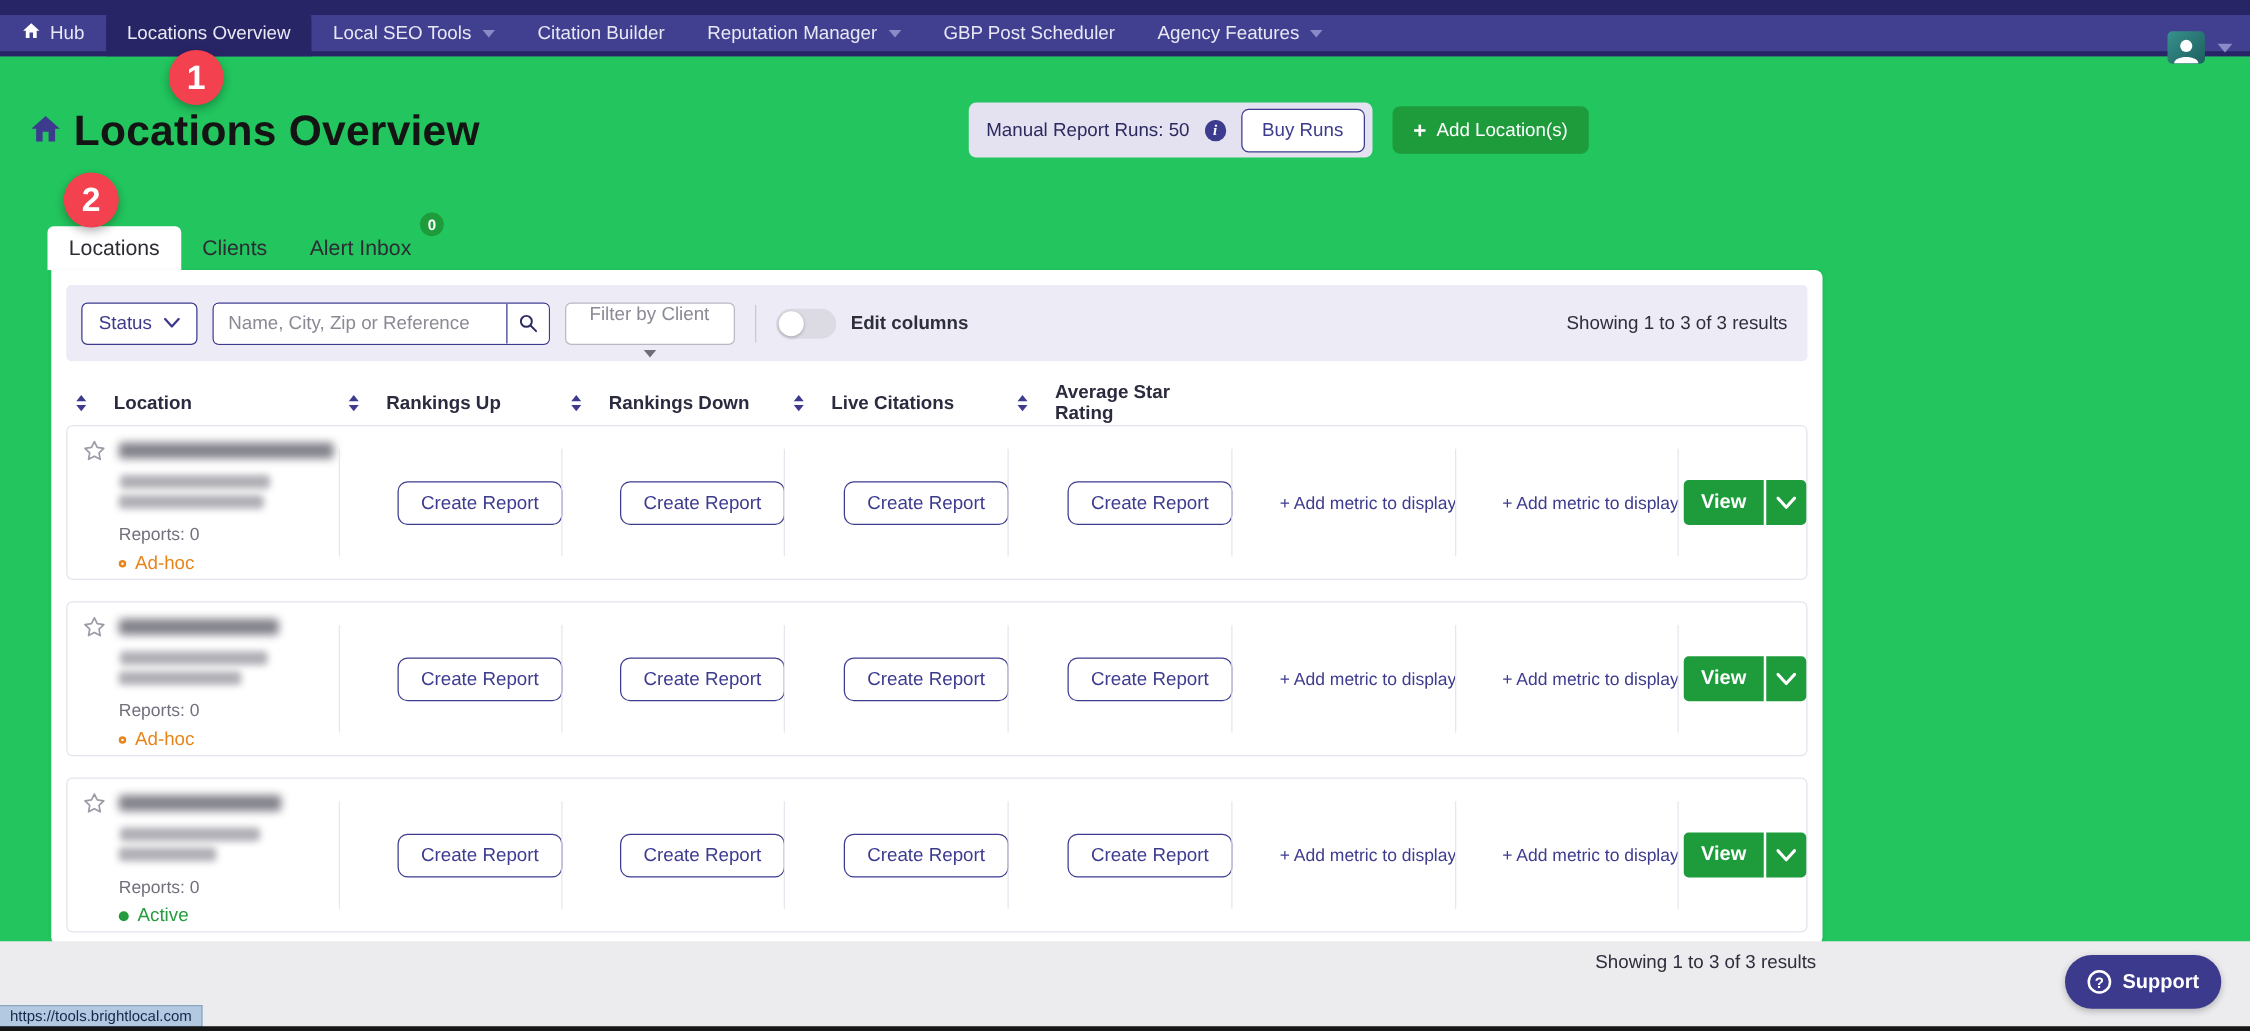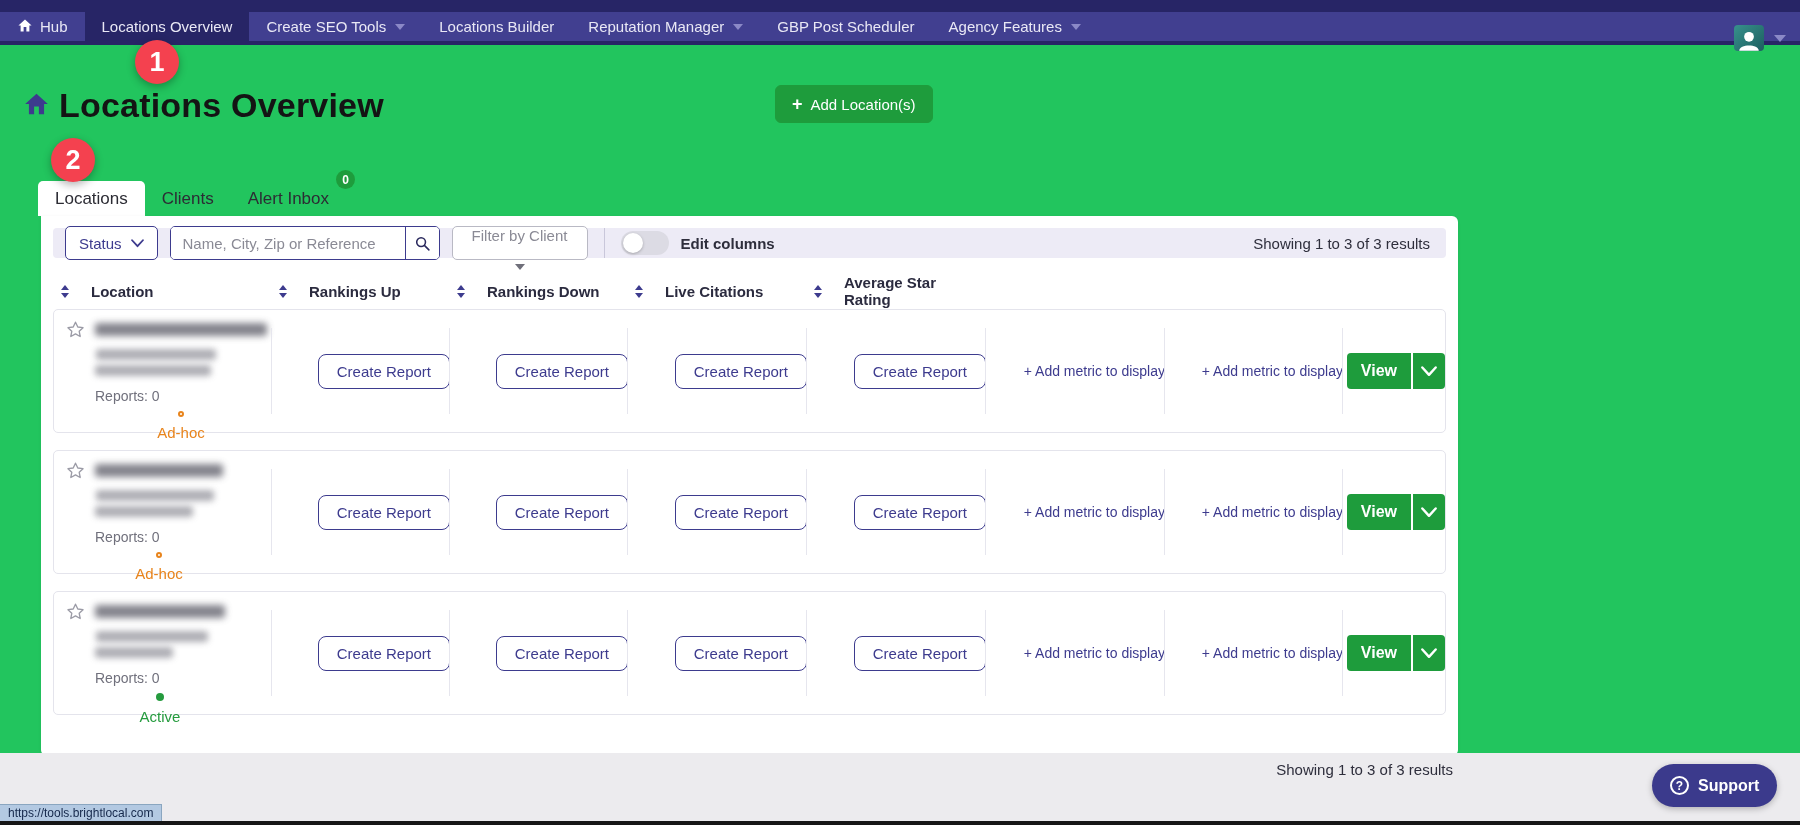--- a/index.html
+++ b/index.html
@@ -53,21 +53,21 @@
   .tab.active { background:#fff; border-radius:5px 5px 0 0; }
   .tab-badge { position:absolute; top:-11px; right:-9px; width:19px; height:19px; border-radius:50%;
                background:#1e9c3c; color:#fff; font-size:12px; font-weight:bold; display:flex;
                align-items:center; justify-content:center; }
 
   
   .card { position:absolute; left:41px; top:216px; width:1417px; height:540px; background:#fff;
           border-radius:0 6px 6px 6px; box-shadow:0 1px 3px rgba(40,40,70,.10); }
 
   
-  .filterbar { margin:12px 12px 0 12px; height:30px; background:#edebf6; border-radius:4px;
+  .filterbar { margin:12px 12px 0 12px; height:61px; background:#edebf6; border-radius:4px;
                display:flex; align-items:center; padding:0 12px; gap:12px; }
   .dd-status { display:flex; align-items:center; gap:9px; background:#fff; border:1px solid #3d3b8e;
                border-radius:5px; height:34px; padding:0 13px; color:#3d3b8e; font-size:15px; cursor:pointer; }
   .searchbox { display:flex; align-items:stretch; background:#fff; border:1px solid #3d3b8e;
                border-radius:5px; height:34px; overflow:hidden; width:270px; }
   .searchbox input { border:none; outline:none; flex:1; font-size:15px; padding:0 12px; color:#333;
                      font-family:"Liberation Sans", sans-serif; }
   .searchbox input::placeholder { color:#8a8a95; }
   .search-btn { width:34px; border:none; border-left:1px solid #3d3b8e; background:#fff; display:flex;
                 align-items:center; justify-content:center; cursor:pointer; }
@@ -104,21 +104,21 @@
   .cell.sep::after { content:""; position:absolute; right:0; top:18px; bottom:18px; width:1px; background:#e6e6ee; }
   .cell.c-loc { justify-content:flex-start; align-items:flex-start; padding:10px 0 0 12px; }
 
   .loc-inner { display:flex; gap:10px; }
   .loc-text { display:flex; flex-direction:column; }
   .blur-bar { border-radius:3px; }
   .bb-name { height:13px; background:#63636e; filter:blur(3.5px); opacity:.8; margin-top:3px; }
   .bb-addr { height:11px; background:#9a9aa2; filter:blur(3px); opacity:.8; margin-top:5px; }
   .bb-addr.first { margin-top:13px; margin-left:1px; }
   .reports-line { font-size:14px; color:#70707c; margin-top:12px; }
-  .status-line { display:flex; align-items:center; gap:7px; font-size:15px; margin-top:7px;flex-direction:column; }
+  .status-line { display:flex; align-items:center; gap:7px; font-size:15px; margin-top:7px; }
   .status-line .dot { width:8px; height:8px; border-radius:50%; }
   .status-line.adhoc { color:#e8841c; }
   .status-line.adhoc .dot { border:2px solid #e8841c; width:6px; height:6px; background:transparent; }
   .status-line.active { color:#259b3e; }
   .status-line.active .dot { background:#259b3e; }
 
   .btn-report { background:#fff; border:1.5px solid #3d3b8e; color:#3d3b8e; border-radius:8px;
                 font-size:15px; padding:8px 18px; cursor:pointer; white-space:nowrap;
                 font-family:"Liberation Sans", sans-serif; }
   .add-metric { font-size:14px; color:#3d3b8e; cursor:pointer; white-space:nowrap; }
@@ -157,25 +157,25 @@
           <svg width="16" height="15" viewBox="0 0 24 24">
               <path d="M12 2.5 L1.5 12 H5 V21.5 H9.8 V14.3 H14.2 V21.5 H19 V12 H22.5 Z" fill="#ffffff"></path>
             </svg>
         </span>
         <span>Hub</span>
       </div>
       <div class="nav-item active">
         <span>Locations Overview</span>
       </div>
       <div class="nav-item">
-        <span>Create SEO Tools</span>
+        <span>Local SEO Tools</span>
         <span class="caret"></span>
       </div>
       <div class="nav-item">
-        <span>Locations Builder</span>
+        <span>Citation Builder</span>
       </div>
       <div class="nav-item">
         <span>Reputation Manager</span>
         <span class="caret"></span>
       </div>
       <div class="nav-item">
         <span>GBP Post Scheduler</span>
       </div>
       <div class="nav-item">
         <span>Agency Features</span>
@@ -199,20 +199,25 @@
   <div class="title-row">
     <span>
       <svg width="27" height="26" viewBox="0 0 24 24">
           <path d="M12 2.5 L1.5 12 H5 V21.5 H9.8 V14.3 H14.2 V21.5 H19 V12 H22.5 Z" fill="#3d3b8e"></path>
         </svg>
     </span>
     <h1>Locations Overview</h1>
   </div>
 
   <div class="actions-row">
+    <div class="runs-group">
+      <span class="runs-label">Manual Report Runs: 50</span>
+      <span class="info-icon">i</span>
+      <button class="btn-outline">Buy Runs</button>
+    </div>
     <button class="btn-green">
       <span class="plus-glyph">+</span>
       <span>Add Location(s)</span>
     </button>
   </div>
 
   <div class="tabs">
     <div class="tab active">
       <span>Locations</span>
     </div>

